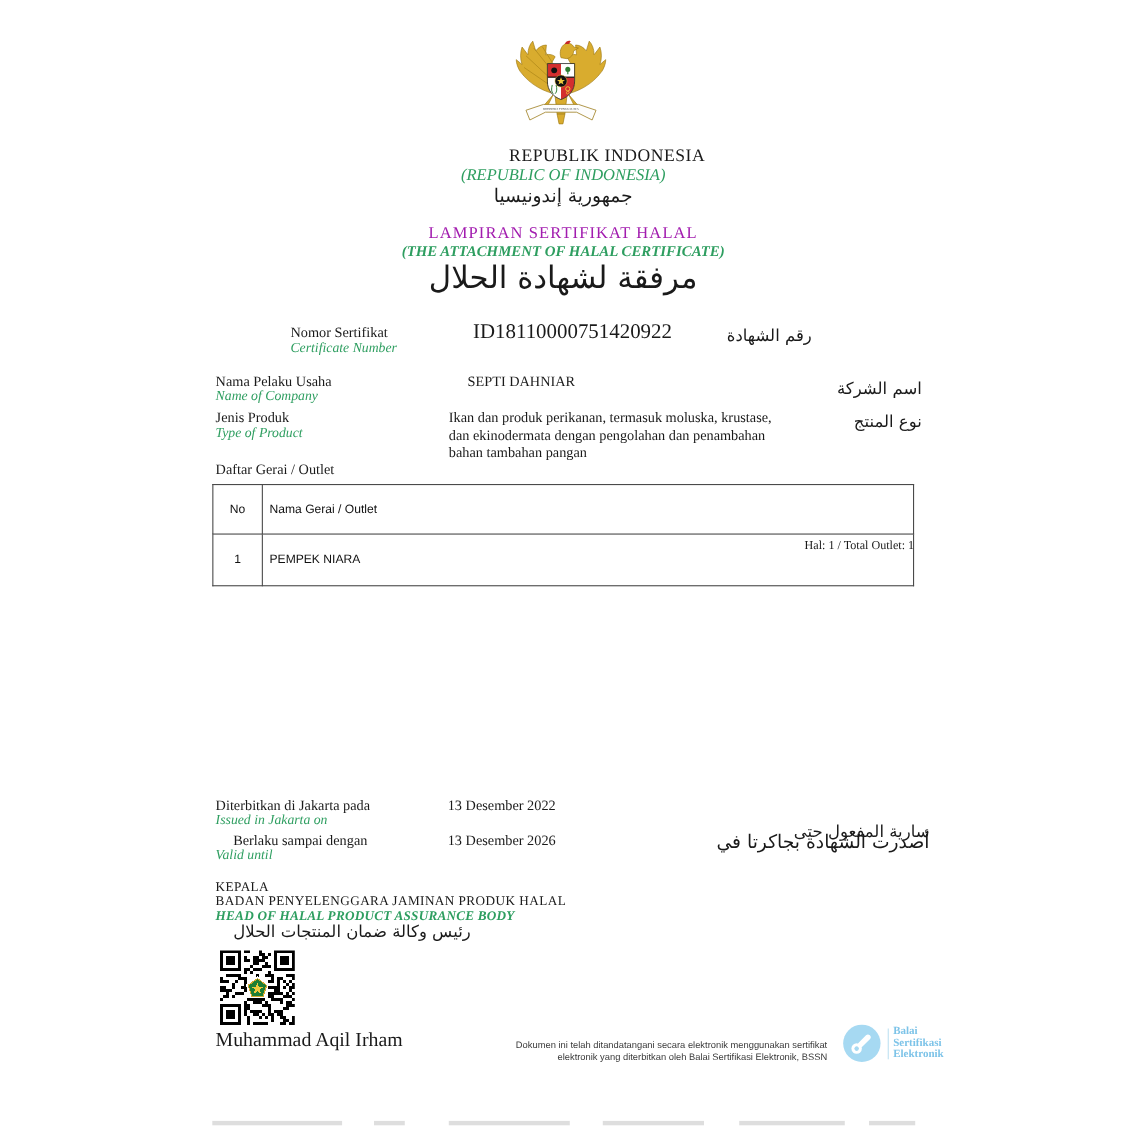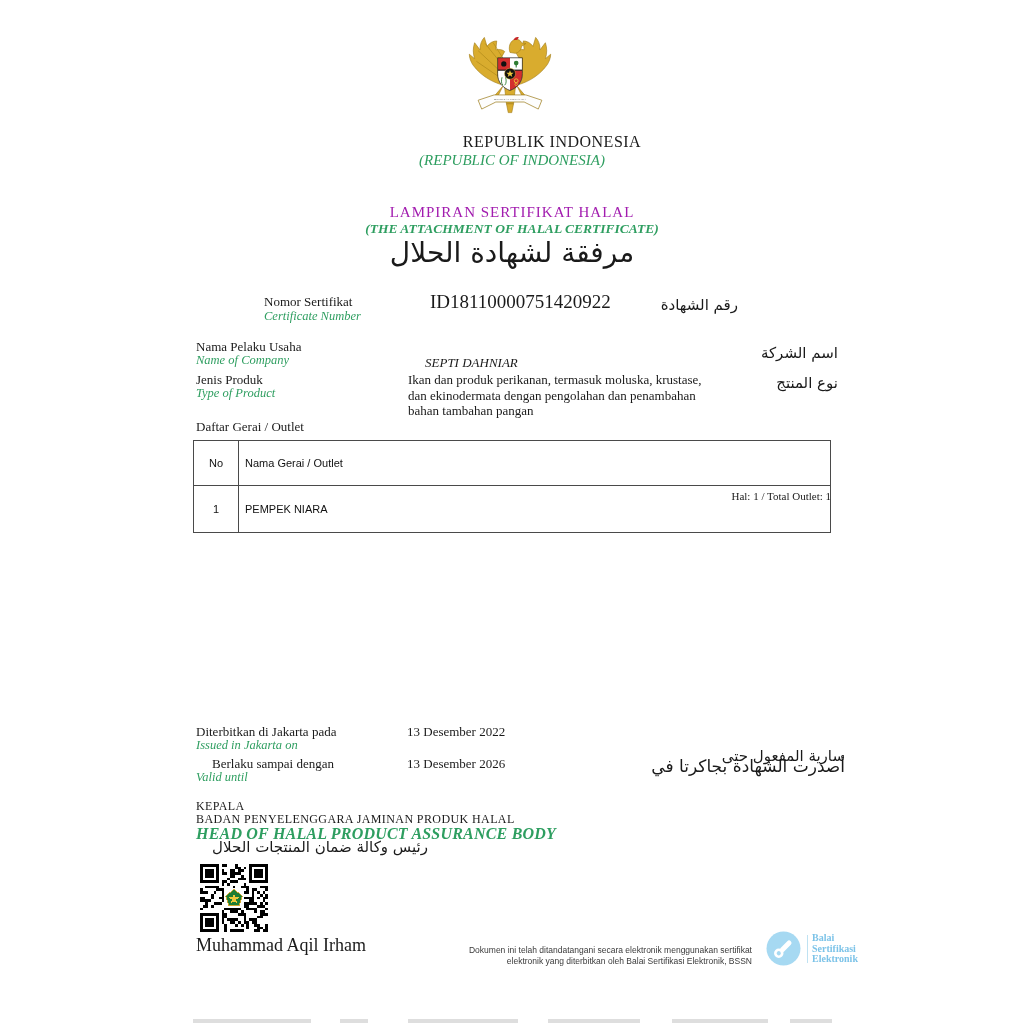--- a/index.html
+++ b/index.html
@@ -56,33 +56,34 @@
         <circle cx="59" cy="56" r="1.4" fill="none" stroke="#f0c93c" stroke-width="0.8"></circle>
       </g>
       <path d="M38 26 L66 26 L66 44 C66 54 60 60 52 63 C44 60 38 54 38 44 Z" fill="none" stroke="#222" stroke-width="0.8"></path>
       <circle cx="52" cy="44" r="6.2" fill="#111" stroke="#f0c93c" stroke-width="0.5"></circle>
       <path d="M52 40.2 L53.1 43.0 L56.1 43.0 L53.7 44.8 L54.6 47.6 L52 45.9 L49.4 47.6 L50.3 44.8 L47.9 43.0 L50.9 43.0 Z" fill="#f0c93c"></path>
     </g>
   </svg>
 
   <div class="t serif ctr" style="top:133px;font-size:16px;letter-spacing:.5px;padding-left:40px;">REPUBLIK INDONESIA</div>
   <div class="t serif ctr gi" style="top:152px;font-size:15px;">(REPUBLIC OF INDONESIA)</div>
+  <div class="t ar ctr" style="top:169px;font-size:17px;">جمهورية إندونيسيا</div>
 
   <div class="t serif ctr gold" style="top:204px;font-size:15px;letter-spacing:1px;">LAMPIRAN SERTIFIKAT HALAL</div>
   <div class="t serif ctr gi" style="top:221px;font-size:13.5px;font-weight:bold;">(THE ATTACHMENT OF HALAL CERTIFICATE)</div>
   <div class="t ar ctr" style="top:236px;font-size:28px;">مرفقة لشهادة الحلال</div>
 
   <div class="t serif" style="left:264px;top:294px;font-size:13px;">Nomor Sertifikat</div>
   <div class="t serif gi" style="left:264px;top:309px;font-size:12.5px;">Certificate Number</div>
   <div class="t serif" style="left:430px;top:291px;font-size:19px;">ID18110000751420922</div>
   <div class="t ar rt" style="left:538px;width:200px;top:296px;font-size:15px;">رقم الشهادة</div>
 
   <div class="t serif" style="left:196px;top:339px;font-size:13px;">Nama Pelaku Usaha</div>
   <div class="t serif gi" style="left:196px;top:353px;font-size:12.5px;">Name of Company</div>
-  <div class="t serif" style="left:425px;top:355px;font-size:13px;font-style:italic;">SEPTI DAHNIAR</div>
+  <div class="t serif" style="left:425px;top:339px;font-size:13px;">SEPTI DAHNIAR</div>
   <div class="t ar rt" style="left:638px;width:200px;top:344px;font-size:15px;">اسم الشركة</div>
 
   <div class="t serif" style="left:196px;top:372px;font-size:13px;">Jenis Produk</div>
   <div class="t serif gi" style="left:196px;top:386px;font-size:12.5px;">Type of Product</div>
   <div class="t serif" style="left:408px;top:372px;width:300px;white-space:normal;font-size:13px;line-height:15.5px;">Ikan dan produk perikanan, termasuk moluska, krustase, dan ekinodermata dengan pengolahan dan penambahan bahan tambahan pangan</div>
   <div class="t ar rt" style="left:638px;width:200px;top:374px;font-size:15px;">نوع المنتج</div>
 
   <div class="t serif" style="left:196px;top:419px;font-size:13px;">Daftar Gerai / Outlet</div>
   <table class="outlet-table">
     <tbody>
@@ -103,21 +104,21 @@
   <div class="t serif" style="left:407px;top:724px;font-size:13px;">13 Desember 2022</div>
   <div class="t ar rt" style="left:595px;width:250px;top:756px;font-size:17px;">أصدرت الشهادة بجاكرتا في</div>
 
   <div class="t serif" style="left:212px;top:756px;font-size:13px;">Berlaku sampai dengan</div>
   <div class="t serif gi" style="left:196px;top:770px;font-size:12.5px;">Valid until</div>
   <div class="t serif" style="left:407px;top:756px;font-size:13px;">13 Desember 2026</div>
   <div class="t ar rt" style="left:595px;width:250px;top:747px;font-size:15px;">سارية المفعول حتى</div>
 
   <div class="t serif" style="left:196px;top:799px;font-size:12px;letter-spacing:.4px;">KEPALA</div>
   <div class="t serif" style="left:196px;top:812px;font-size:12px;letter-spacing:.4px;">BADAN PENYELENGGARA JAMINAN PRODUK HALAL</div>
-  <div class="t serif gi" style="left:196px;top:825px;font-size:16px;font-weight:bold;letter-spacing:.2px;">HEAD OF HALAL PRODUCT ASSURANCE BODY</div>
+  <div class="t serif gi" style="left:196px;top:825px;font-size:12px;font-weight:bold;letter-spacing:.2px;">HEAD OF HALAL PRODUCT ASSURANCE BODY</div>
   <div class="t ar" style="left:200px;width:240px;top:838px;font-size:15px;text-align:center;">رئيس وكالة ضمان المنتجات الحلال</div>
 
   <svg id="qr-svg" viewBox="0 0 25 25" style="position:absolute;left:200px;top:864px;width:68px;height:68px;shape-rendering:crispEdges;">
       <rect x="0" y="0" width="25" height="25" fill="#fff"></rect>
       <rect x="8" y="0" width="1" height="1" fill="#000"></rect>
       <rect x="9" y="0" width="1" height="1" fill="#000"></rect>
       <rect x="13" y="0" width="1" height="1" fill="#000"></rect>
       <rect x="13" y="1" width="1" height="1" fill="#000"></rect>
       <rect x="14" y="1" width="1" height="1" fill="#000"></rect>
       <rect x="16" y="1" width="1" height="1" fill="#000"></rect>

